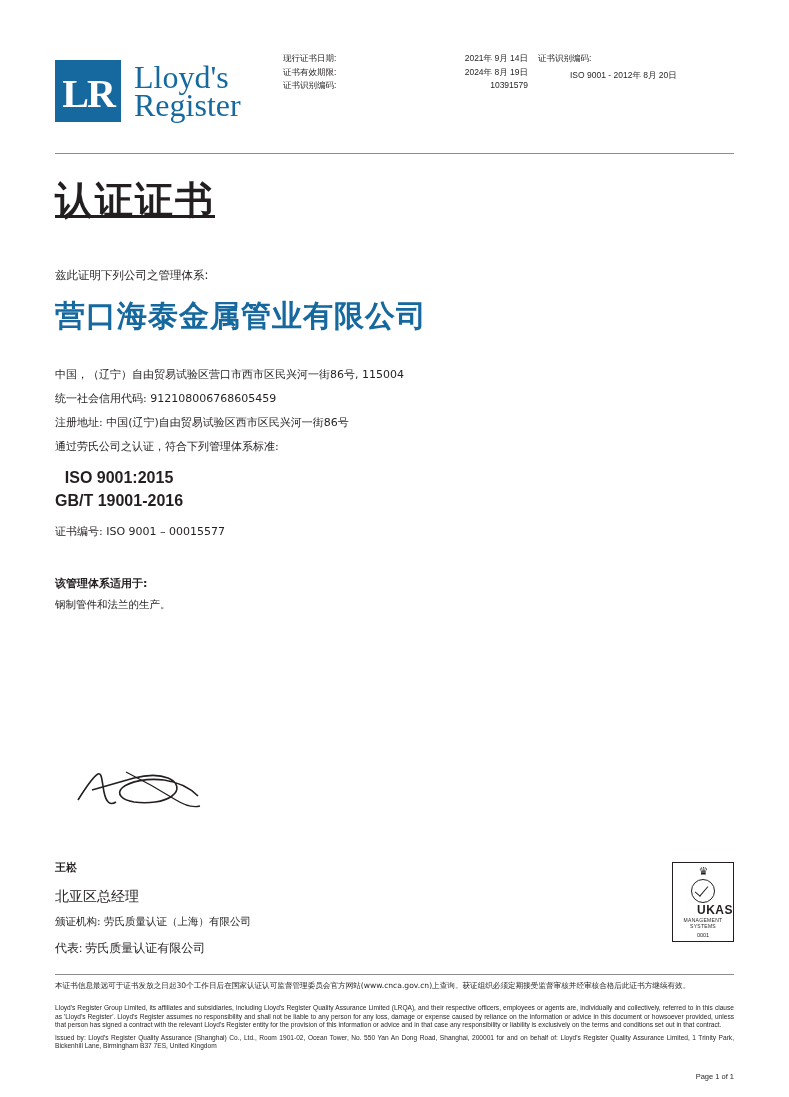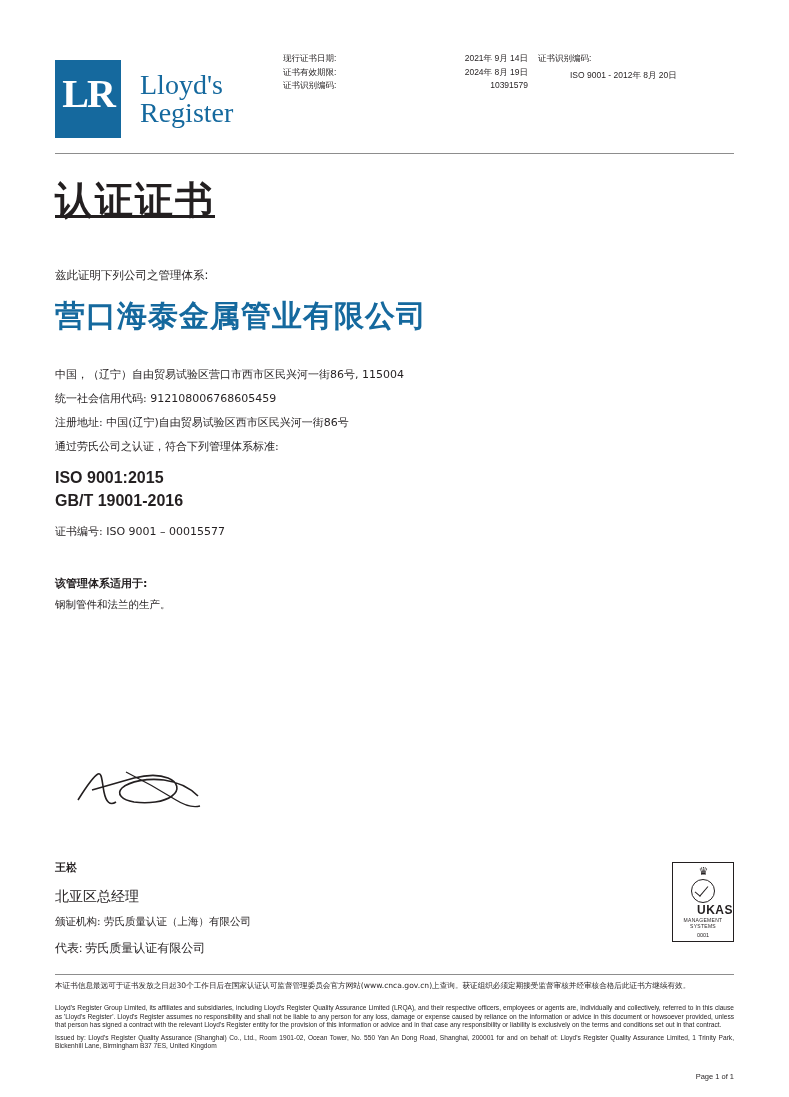--- a/index.html
+++ b/index.html
@@ -32,21 +32,21 @@
   }
   .logo-wrap {
     position: absolute;
     left: 55px;
     top: 8px;
     display: flex;
     align-items: center;
   }
   .logo-mark {
     width: 66px;
-    height: 78px;
+    height: 62px;
     background: #1b6ca8;
     background: #15699e;
     position: relative;
     display: inline-block;
   }
   .logo-mark .lr {
     position: absolute;
     left: 0;
     top: 0;
     width: 66px;
@@ -54,24 +54,24 @@
     color: #ffffff;
     font-family: "Liberation Serif", serif;
     font-weight: bold;
     font-size: 40px;
     letter-spacing: -2px;
     display: flex;
     align-items: center;
     justify-content: center;
   }
   .logo-text {
-    margin-left: 19px;
+    margin-left: 13px;
     color: #15699e;
     font-family: "Liberation Serif", serif;
-    font-size: 28px;
+    font-size: 32px;
     line-height: 28px;
     font-weight: normal;
   }
 
   .meta {
     position: absolute;
     left: 283px;
     top: 0;
     width: 470px;
     font-size: 8.5px;
@@ -141,20 +141,21 @@
   }
   .standards {
     position: absolute;
     left: 55px;
     top: 466px;
     font-size: 16px;
     font-weight: bold;
     line-height: 23px;
     color: #231f20;
     font-family: "Liberation Sans", sans-serif;
+    text-align: center;
   }
   .certno {
     position: absolute;
     left: 55px;
     top: 524px;
     font-size: 11px;
     color: #231f20;
     font-family: "DejaVu Sans", sans-serif;
   }
   .scope-head {

